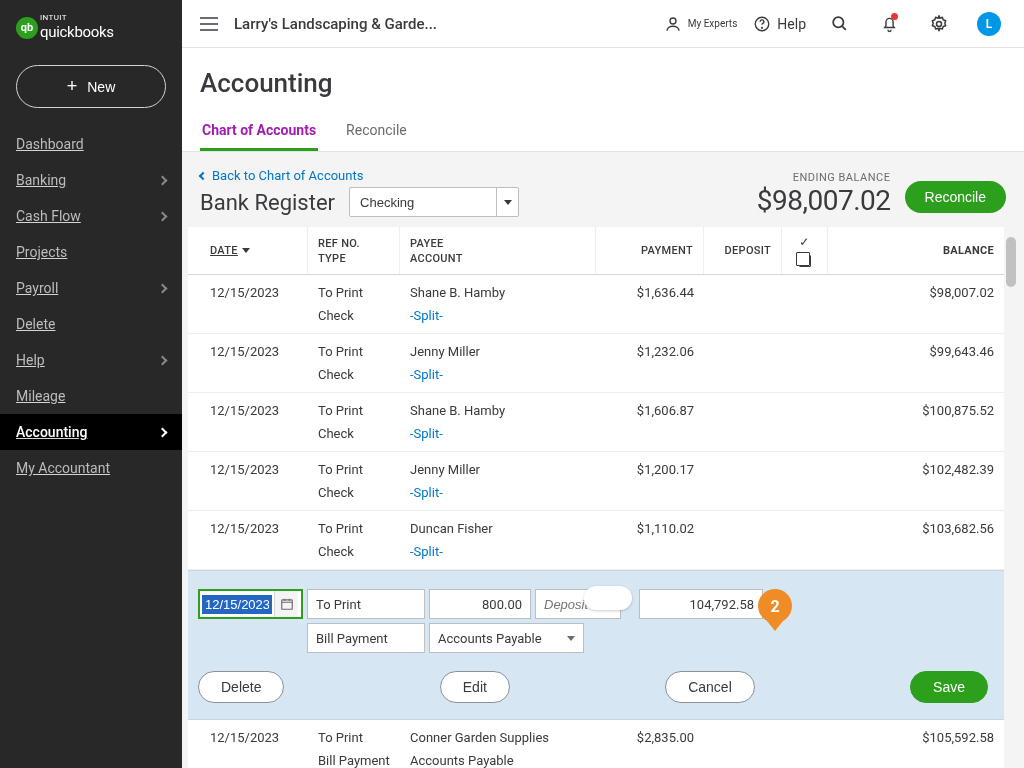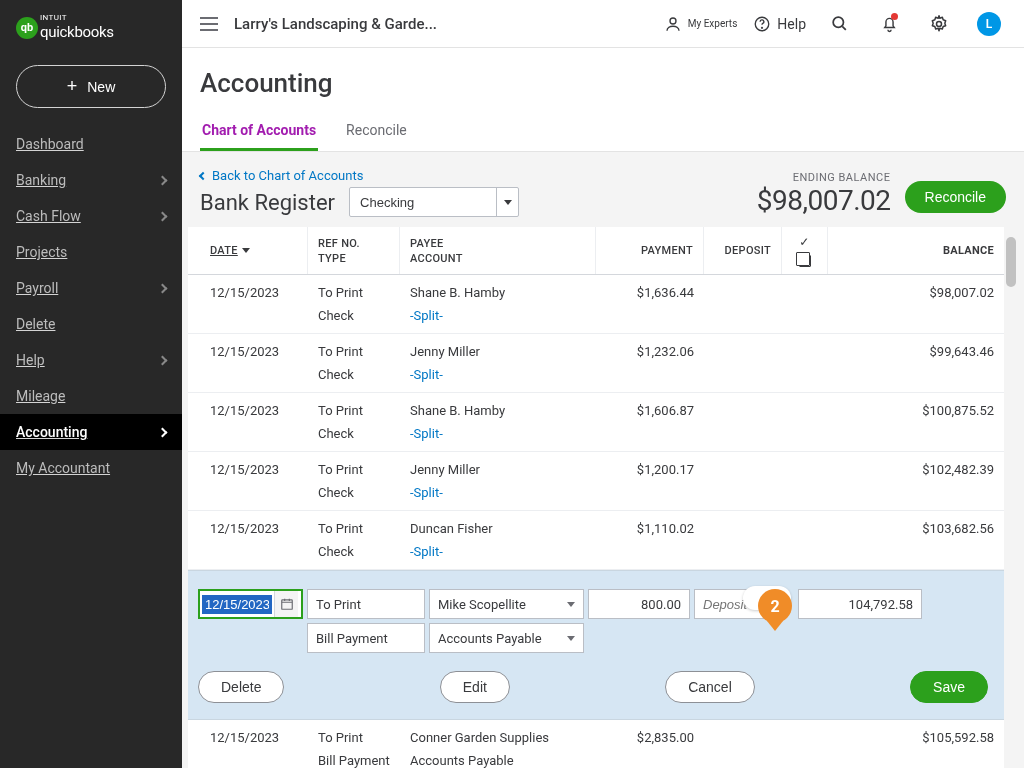--- a/index.html
+++ b/index.html
@@ -389,24 +389,20 @@
                     <div class="cal-ic">
                       <svg width="14" height="14" viewBox="0 0 24 24" fill="none" stroke="#6b6c72" stroke-width="2">
                         <rect x="3" y="5" width="18" height="16" rx="1"></rect>
                         <path d="M3 9h18M8 3v4M16 3v4"></path>
                       </svg>
                     </div>
                   </div>
     <div class="ebox ref-in">
                     <span>To Print</span>
                   </div>
-    <div class="ebox payee-in">
-                    <span>Mike Scopellite</span>
-                    <span class="sm-caret"></span>
-                  </div>
     <div class="ebox pay-in">800.00</div>
     <div class="ebox dep-in">
                     <input placeholder="Deposit" style="">
                     <div class="pill"></div>
                   </div>
     <div class="ebox bal-in">104,792.58</div>
   </div>
   <div class="edit-line edit-line2">
     <div class="ebox ref-in ref-in2">
                     <span>Bill Payment</span>

